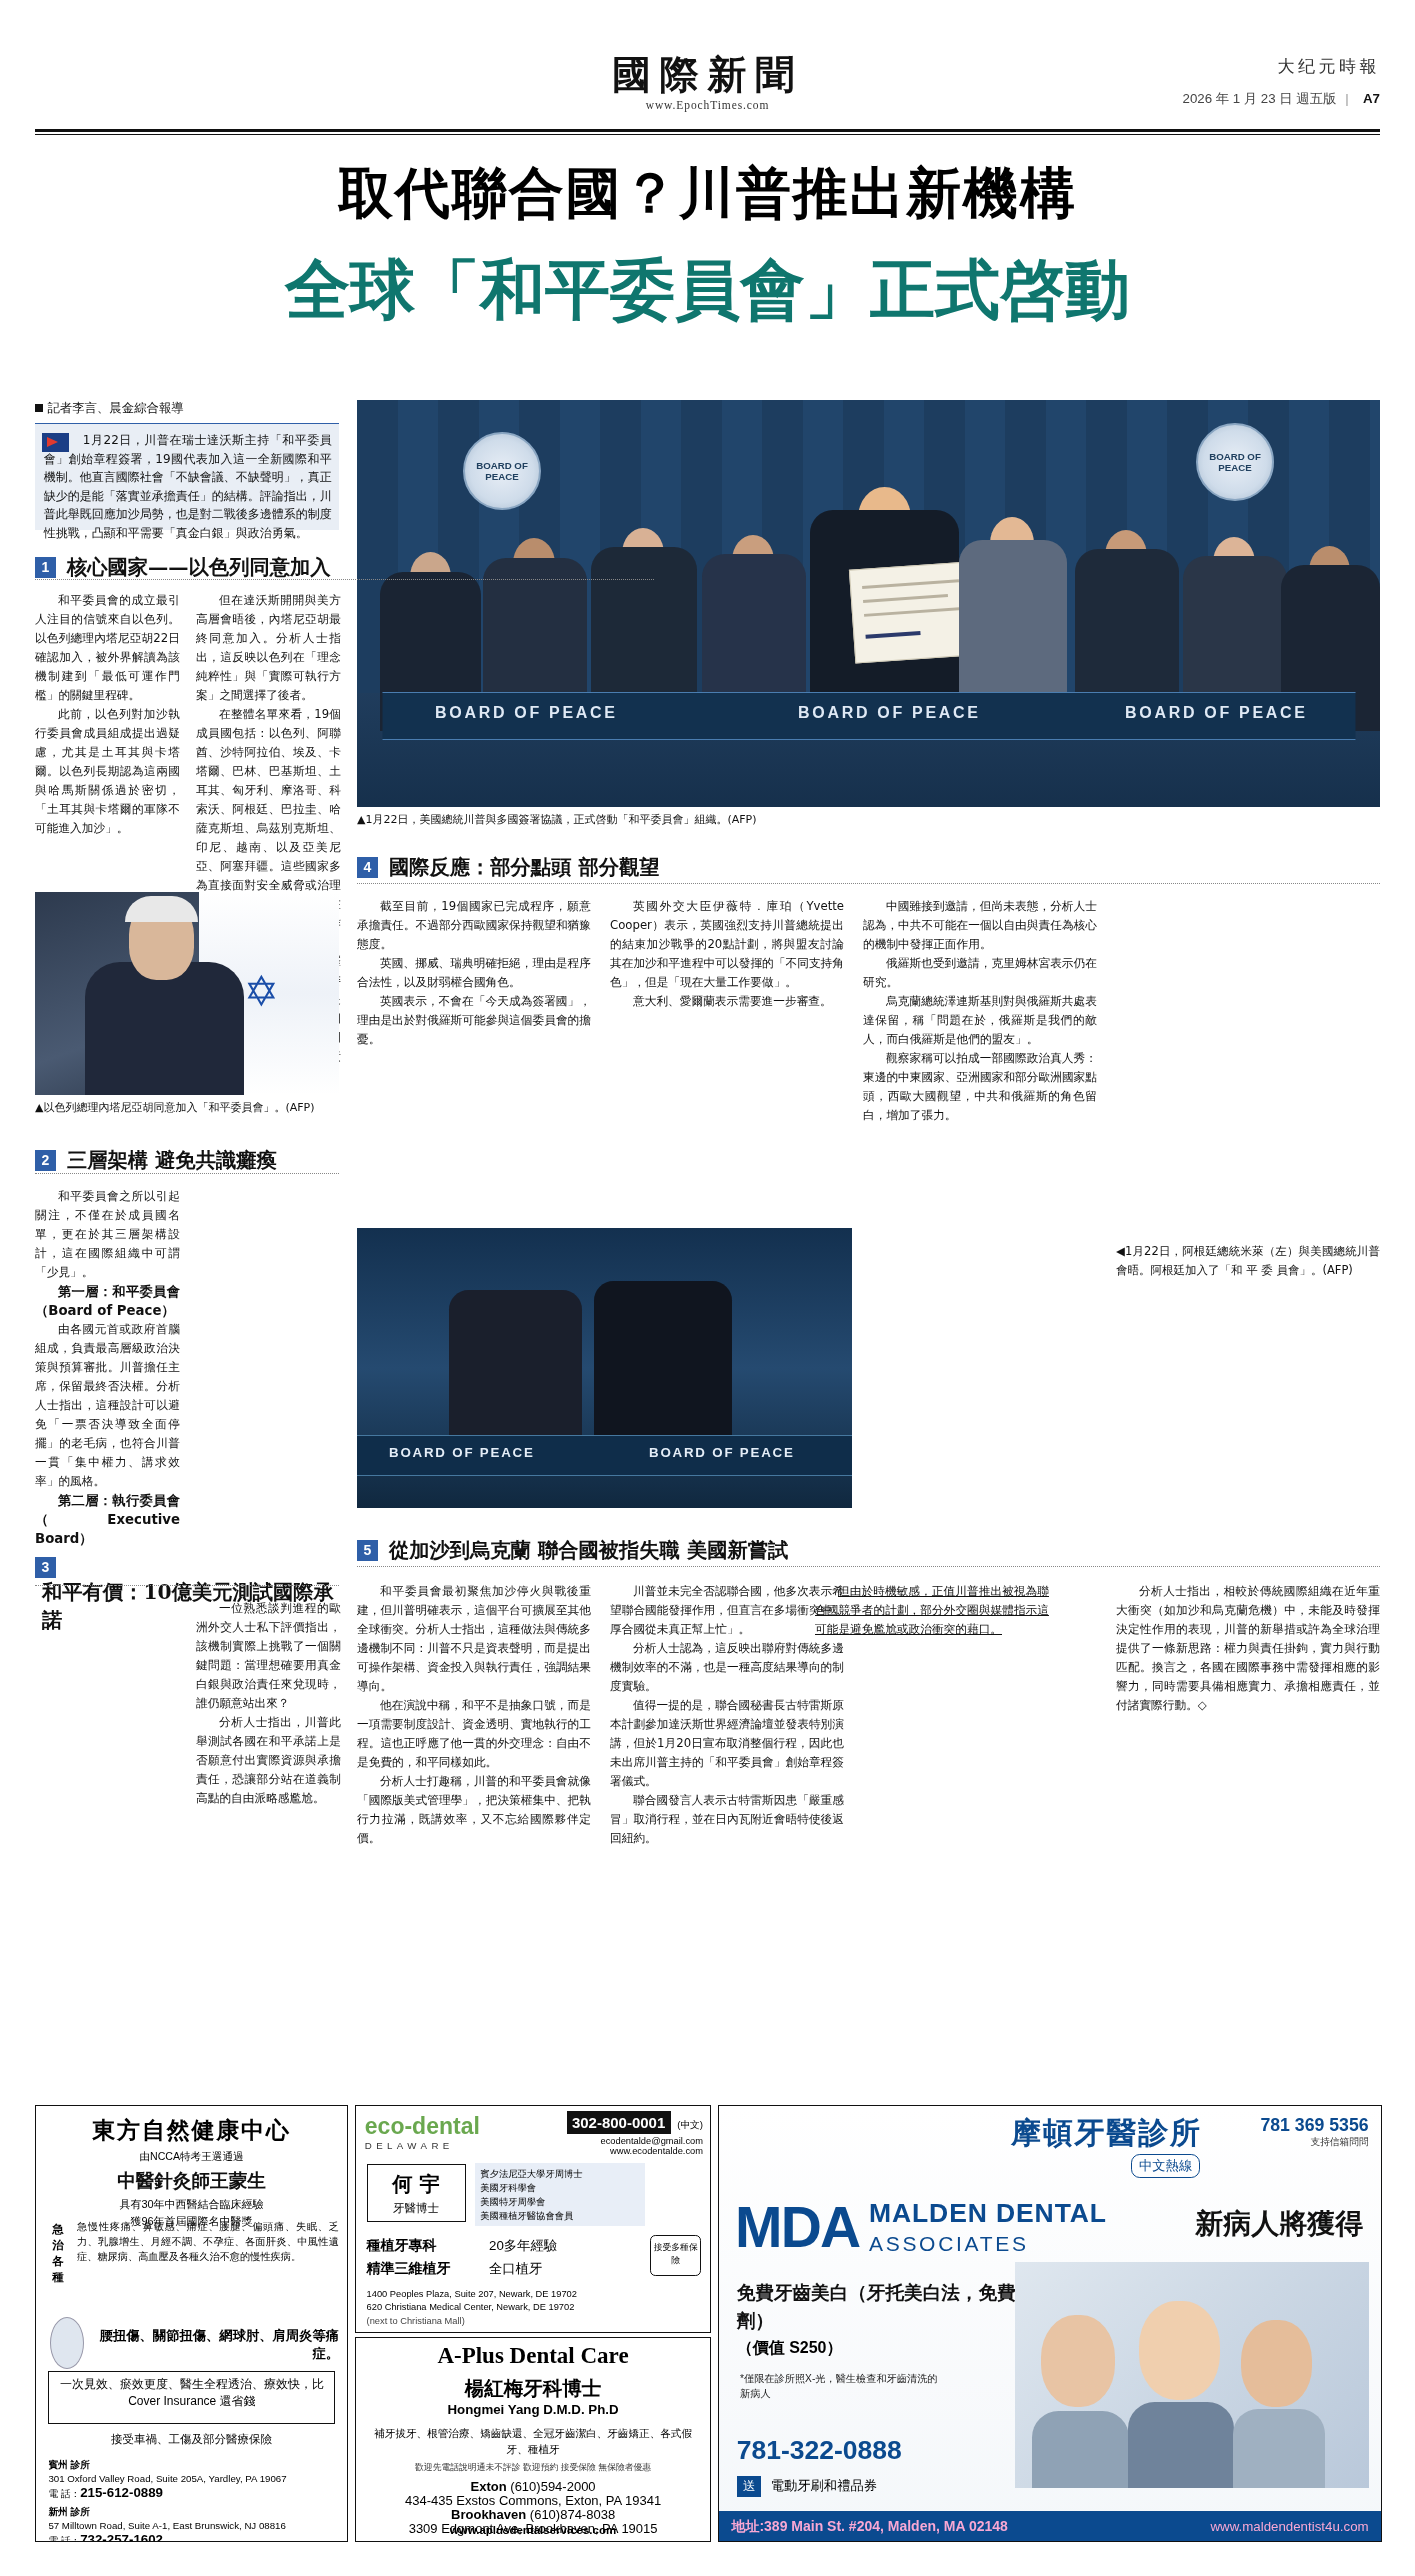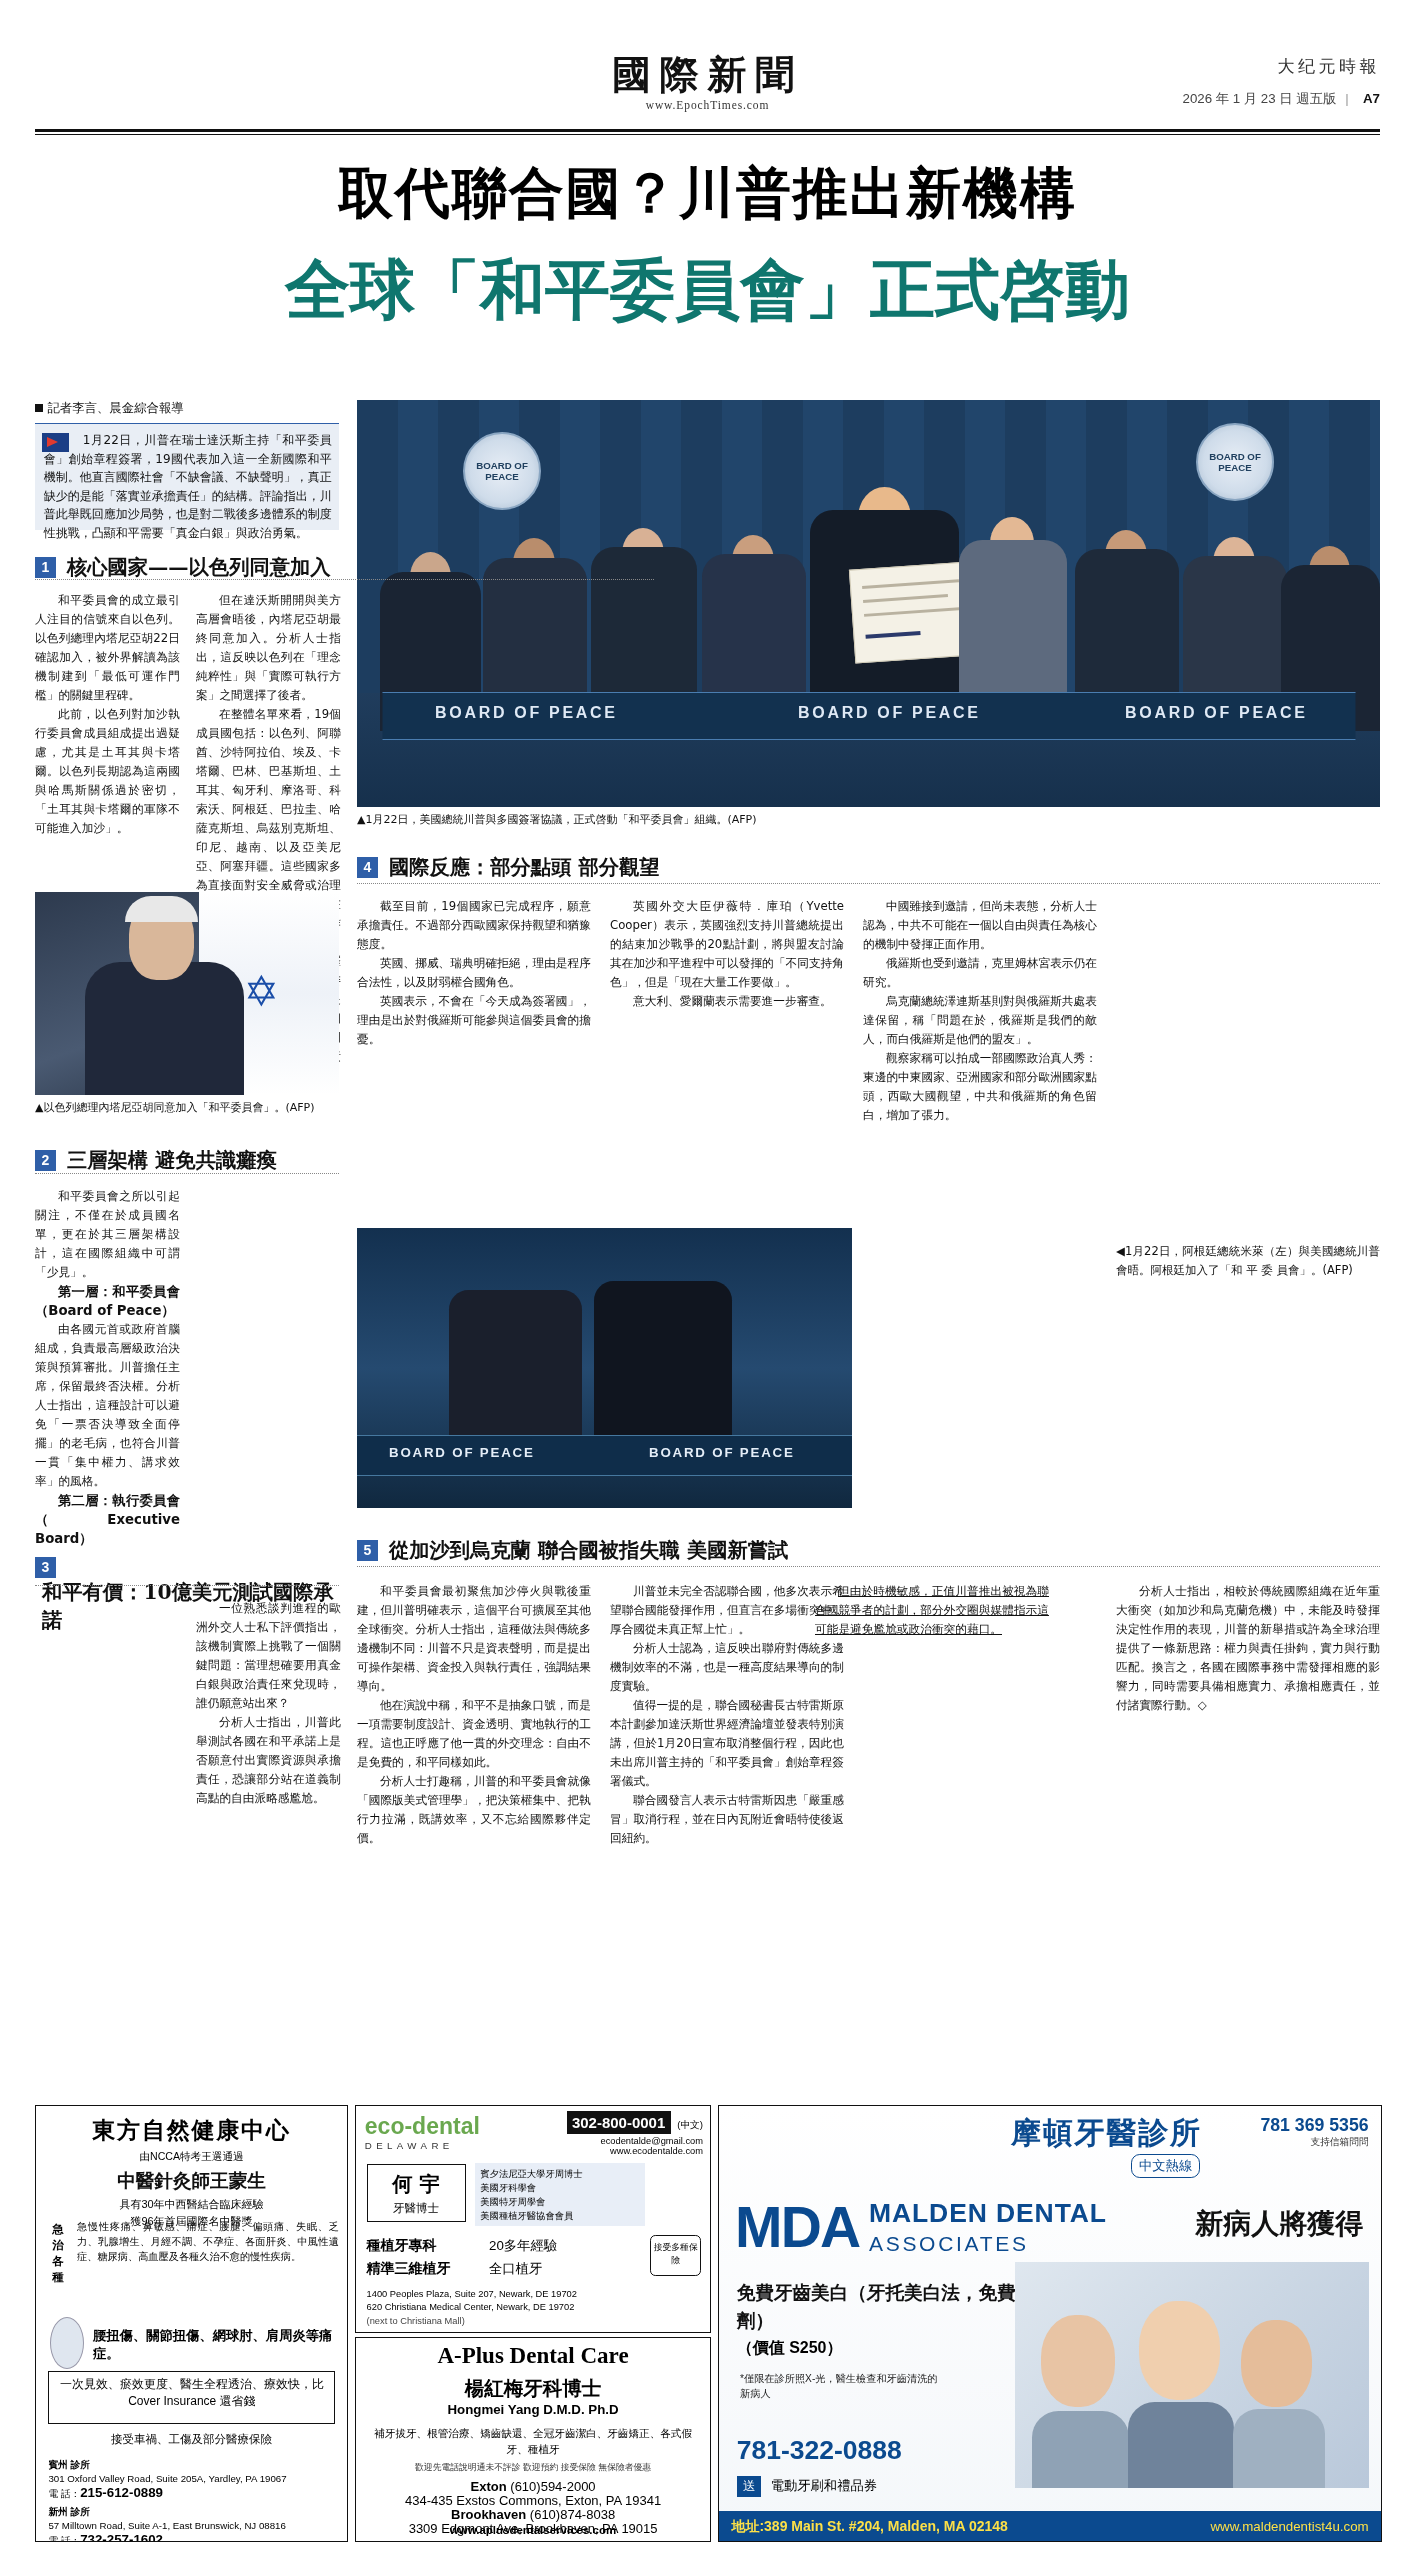--- a/index.html
+++ b/index.html
@@ -331,21 +331,21 @@
       <div style="position:absolute;left:0;top:8.8px;width:100%;text-align:center;">
         <div class="ad-t" style="font-size:23px;letter-spacing:1.8px;">東方自然健康中心</div>
         <div style="font-size:10.6px;margin-top:4.4px;">由NCCA特考王選通過</div>
         <div class="ad-t" style="font-size:18.6px;margin-top:3.5px;color:#111;">中醫針灸師王蒙生</div>
         <div style="font-size:11px;margin-top:3.5px;">具有30年中西醫結合臨床經驗</div>
         <div style="font-size:11px;margin-top:1.8px;">獲96年首屆國際名中醫獎</div>
       </div>
       <div style="position:absolute;left:7px;top:115px;width:30px;font-size:11.5px;line-height:16px;text-align:center;font-weight:bold;">急<br>治<br>各<br>種</div>
       <div style="position:absolute;left:41px;top:113px;width:262px;font-size:10.2px;line-height:15px;text-align:justify;">急慢性疼痛、鼻敏感、痛症、腰腿、偏頭痛、失眠、乏力、乳腺增生、月經不調、不孕症、各面肝炎、中風性遺症、糖尿病、高血壓及各種久治不愈的慢性疾病。</div>
       <div style="position:absolute;left:14px;top:211px;width:32px;height:50px;border-radius:50%;background:#dfe6ef;border:0.9px solid #99a;"></div>
-      <div style="position:absolute;left:57px;top:221px;width:246px;font-size:13.3px;font-weight:bold;">腰扭傷、關節扭傷、網球肘、肩周炎等痛症。</div>
+      <div style="position:absolute;left:57px;top:221px;width:246px;font-size:13.3px;font-weight:bold;text-align:right;">腰扭傷、關節扭傷、網球肘、肩周炎等痛症。</div>
       <div style="position:absolute;left:12.4px;top:265px;width:287px;height:53px;border:1.8px solid #111;text-align:center;font-size:12px;line-height:17px;padding-top:3.5px;box-sizing:border-box;">一次見效、瘀效更度、醫生全程透治、療效快，比 Cover Insurance 還省錢</div>
       <div style="position:absolute;left:0;top:326px;width:100%;text-align:center;font-size:11.5px;">接受車禍、工傷及部分醫療保險</div>
       <div style="position:absolute;left:12.4px;top:352px;width:287px;font-size:9.7px;line-height:14px;">
         <div style="font-weight:bold;">賓州 診所</div>
         <div>301 Oxford Valley Road, Suite 205A, Yardley, PA 19067</div>
         <div><span>電 話：</span><span style="font-weight:bold;font-size:13.3px;">215-612-0889</span></div>
         <div style="font-weight:bold;margin-top:3.5px;">新州 診所</div>
         <div>57 Milltown Road, Suite A-1, East Brunswick, NJ 08816</div>
         <div><span>電 話：</span><span style="font-weight:bold;font-size:13.3px;">732-257-1602</span></div>
       </div>
@@ -427,21 +427,21 @@
 
       <div style="position:absolute;right:12.4px;top:156px;width:354px;height:226px;background:linear-gradient(135deg,#dfe7ef 0%,#cbd7e4 50%,#b9c8da 100%);overflow:hidden;">
         <div style="position:absolute;left:26.5px;top:53px;width:74px;height:92px;border-radius:46%;background:#e8c4a4;"></div>
         <div style="position:absolute;left:17.7px;top:149px;width:97px;height:80px;border-radius:26.5px 26.5px 0 0;background:#8fa2b5;"></div>
         <div style="position:absolute;left:124px;top:39px;width:81px;height:99px;border-radius:46%;background:#f0cfae;"></div>
         <div style="position:absolute;left:113px;top:140px;width:106px;height:88px;border-radius:26.5px 26.5px 0 0;background:#6f8griffin;background:#6f839b;"></div>
         <div style="position:absolute;left:226px;top:58px;width:71px;height:87px;border-radius:46%;background:#e5bd9a;"></div>
         <div style="position:absolute;left:218px;top:147px;width:92px;height:81px;border-radius:25px 25px 0 0;background:#9fb0c1;"></div>
       </div>
 
-      <div style="position:absolute;left:0;bottom:0;width:100%;height:30px;background:#0b4a8f;color:#fde047;">
+      <div style="position:absolute;left:0;bottom:0;width:100%;height:30px;background:#0b4a8f;color:#f9a8d4;">
         <span style="position:absolute;left:12.4px;top:7px;font-size:14px;font-weight:bold;">地址:389 Main St. #204, Malden, MA 02148</span>
         <span style="position:absolute;right:12.4px;top:8px;font-size:13.3px;">www.maldendentist4u.com</span>
       </div>
     </div>
 
   </div>
 
 </div>
 
 

